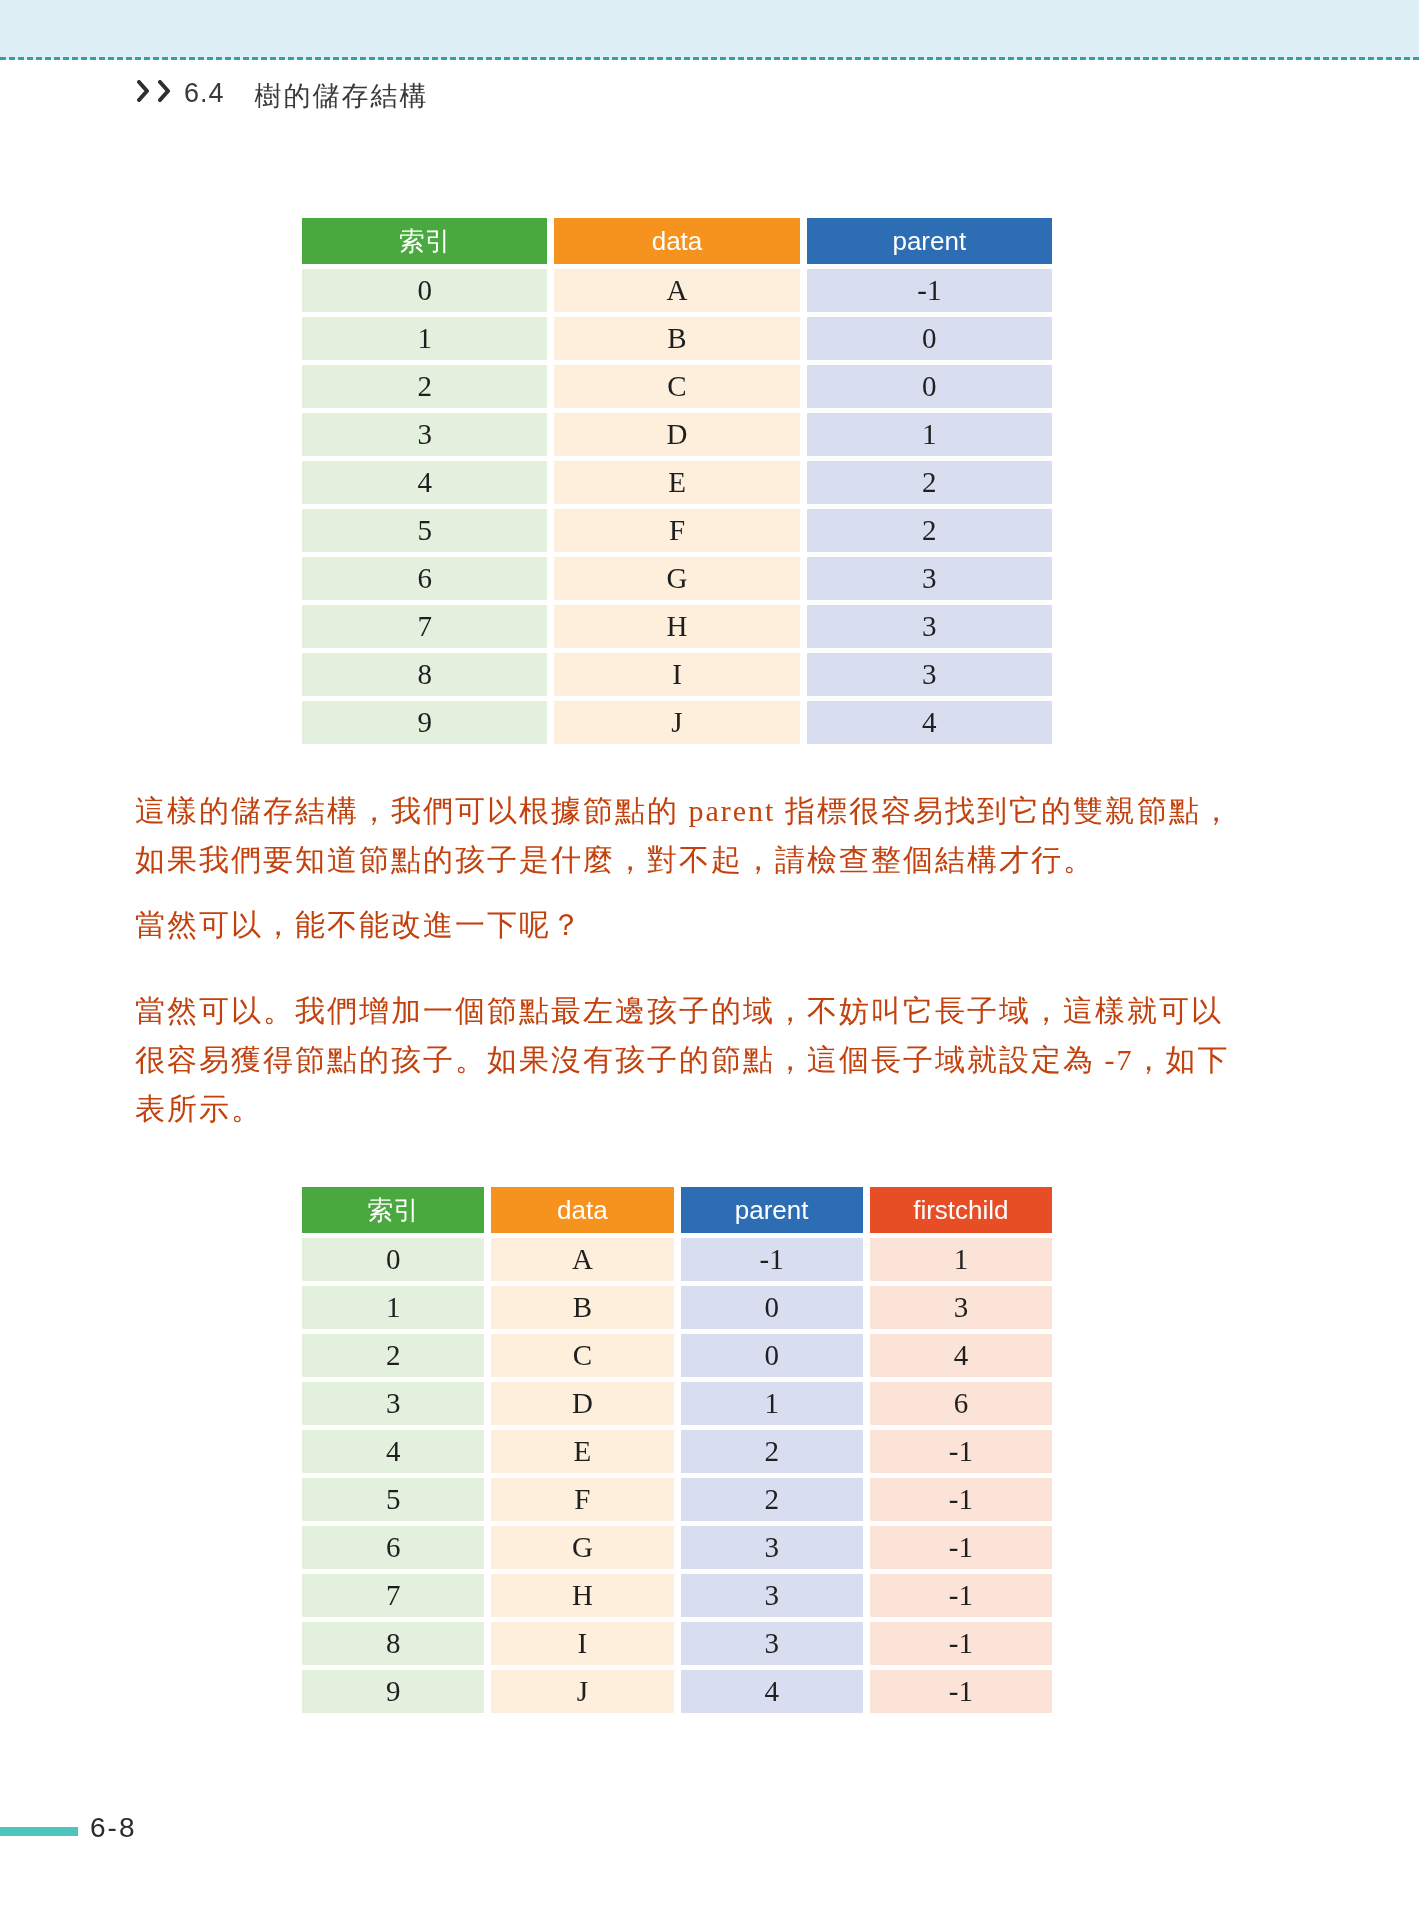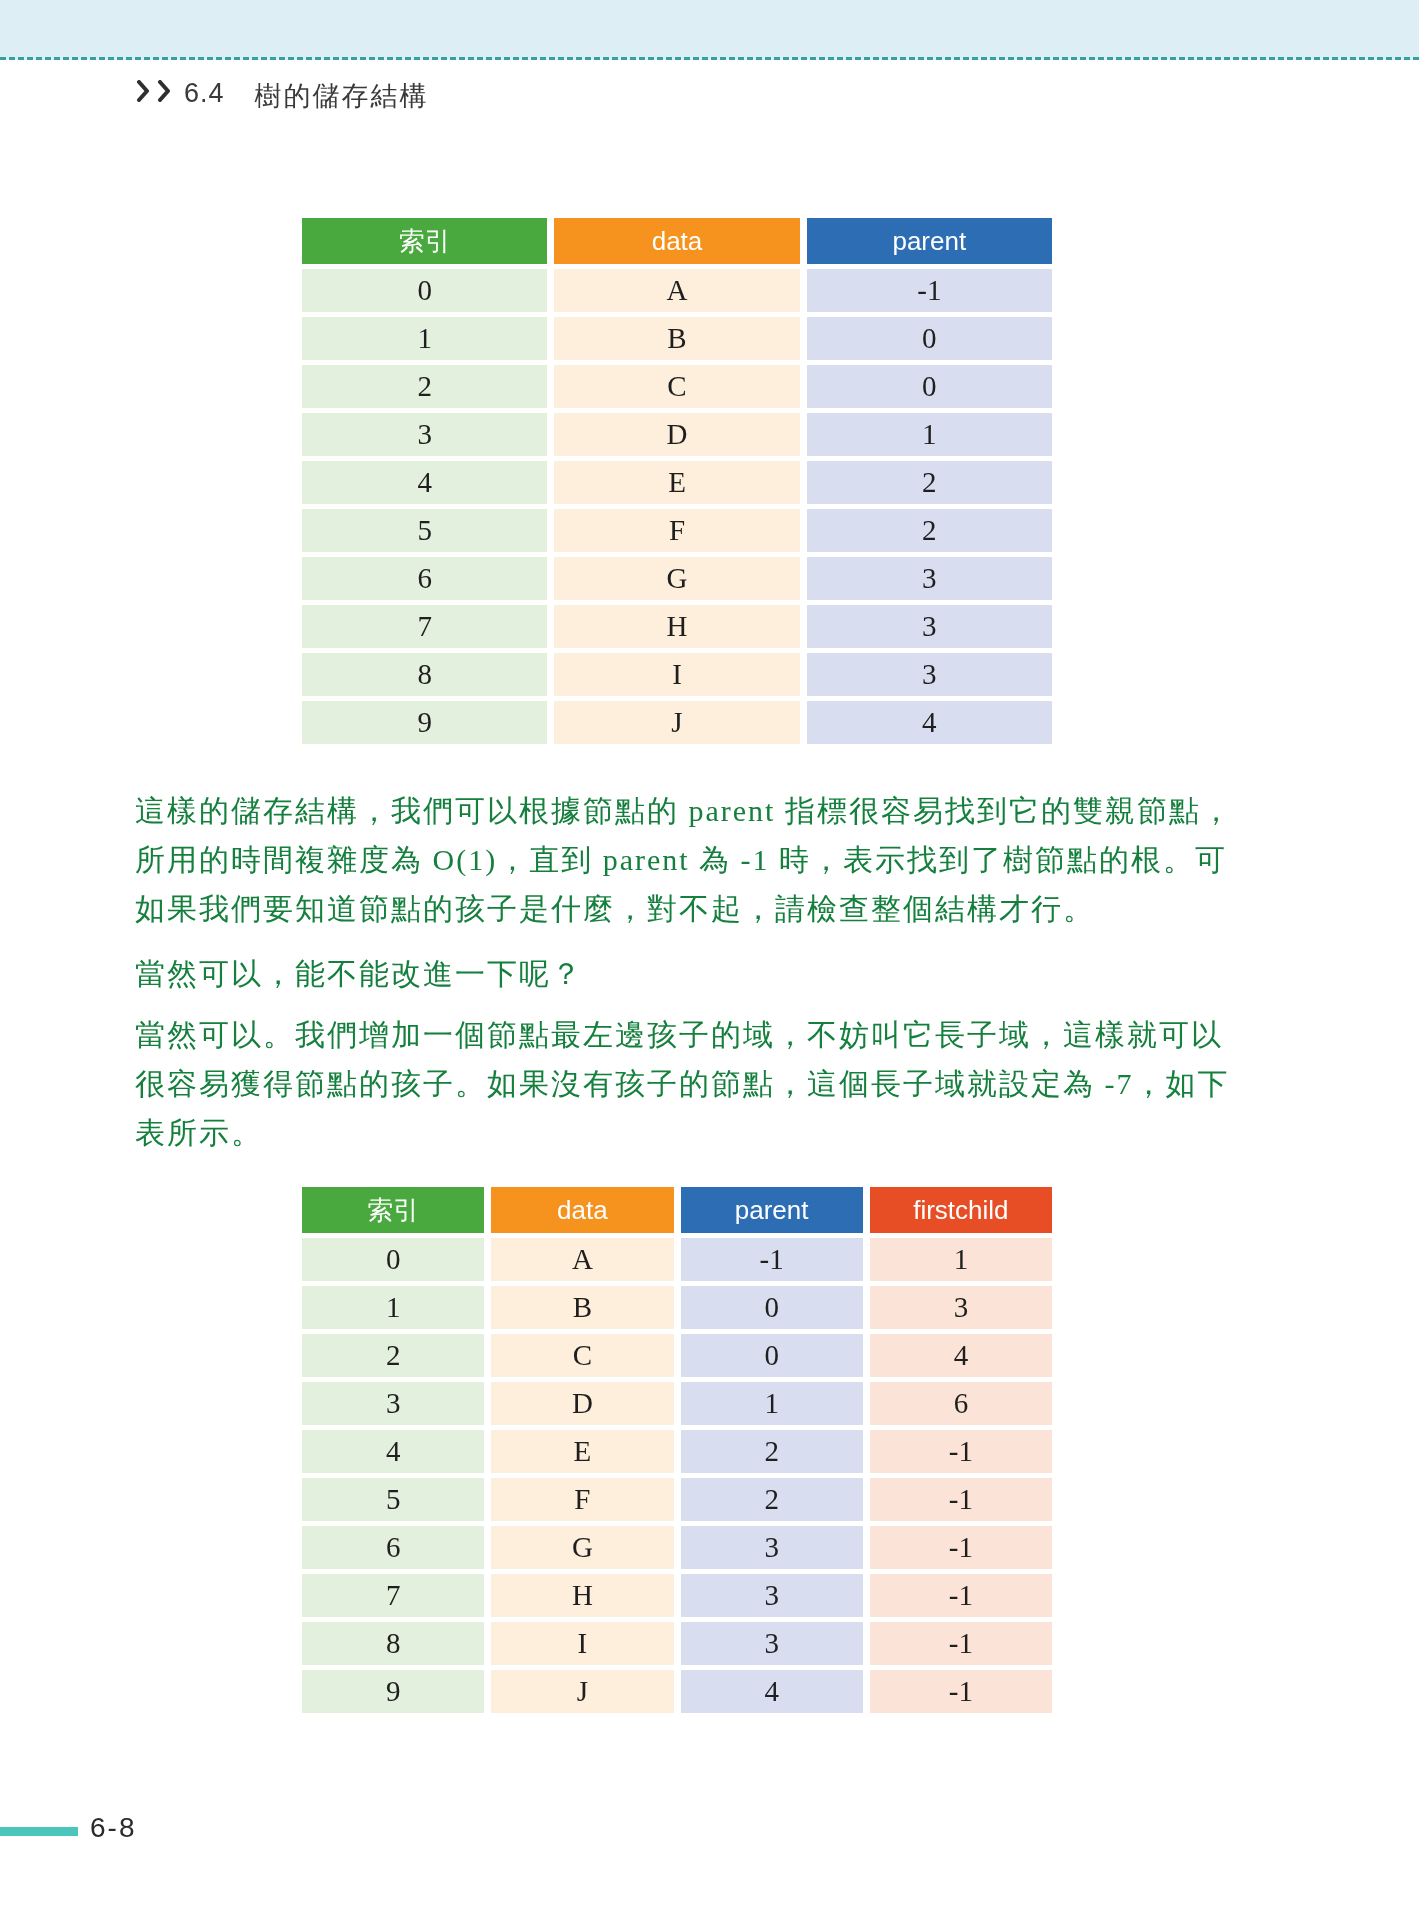--- a/index.html
+++ b/index.html
@@ -45,26 +45,26 @@
   .hd-orange{background:var(--header-orange);}
   .hd-blue{background:var(--header-blue);}
   .hd-red{background:var(--header-red);}
   .bd-green{background:var(--cell-green);}
   .bd-orange{background:var(--cell-orange);}
   .bd-blue{background:var(--cell-blue);}
   .bd-red{background:var(--cell-red);}
   
   .textblock{
     position:absolute;left:135px;top:786px;width:1140px;
-    font-size:30px;letter-spacing:2px;color:#15803d;
+    font-size:30px;letter-spacing:2px;color:#c2410c;
   }
   .para{margin:0;padding:0;}
   .para .line{display:block;height:49px;line-height:49px;white-space:nowrap;}
   .para-2{margin-top:16px;}
-  .para-3{margin-top:12px;}
+  .para-3{margin-top:37px;}
   
   .footer-bar{
     position:absolute;left:0;top:1827px;width:78px;height:9px;
     background:var(--footer-teal);
   }
   .page-number{
     position:absolute;left:90px;top:1812px;
     font-family:"Liberation Sans", sans-serif;
     font-size:28px;color:#2b2b2b;letter-spacing:2px;
   }
@@ -121,21 +121,20 @@
     <div class="cell bd bd-orange">I</div>
     <div class="cell bd bd-blue">3</div>
     <div class="cell bd bd-green">9</div>
     <div class="cell bd bd-orange">J</div>
     <div class="cell bd bd-blue">4</div>
   </div>
 
 <div class="textblock">
   <p class="para para-1">
     <span class="line">這樣的儲存結構，我們可以根據節點的 parent 指標很容易找到它的雙親節點，</span>
-    <span class="line">所用的時間複雜度為 O(1)，直到 parent 為 -1 時，表示找到了樹節點的根。可</span>
     <span class="line">如果我們要知道節點的孩子是什麼，對不起，請檢查整個結構才行。</span>
   </p>
   <p class="para para-2">
     <span class="line">當然可以，能不能改進一下呢？</span>
   </p>
   <p class="para para-3">
     <span class="line">當然可以。我們增加一個節點最左邊孩子的域，不妨叫它長子域，這樣就可以</span>
     <span class="line">很容易獲得節點的孩子。如果沒有孩子的節點，這個長子域就設定為 -7，如下</span>
     <span class="line">表所示。</span>
   </p>

